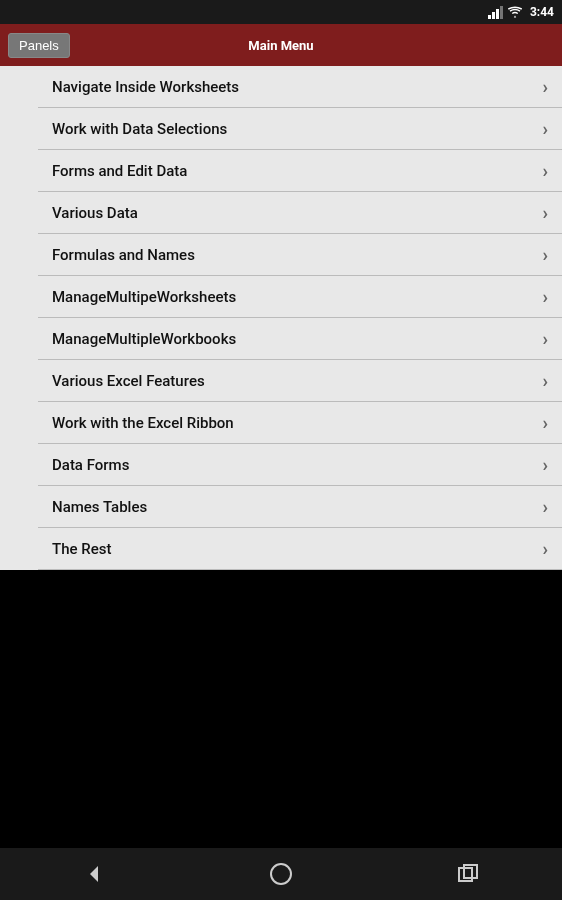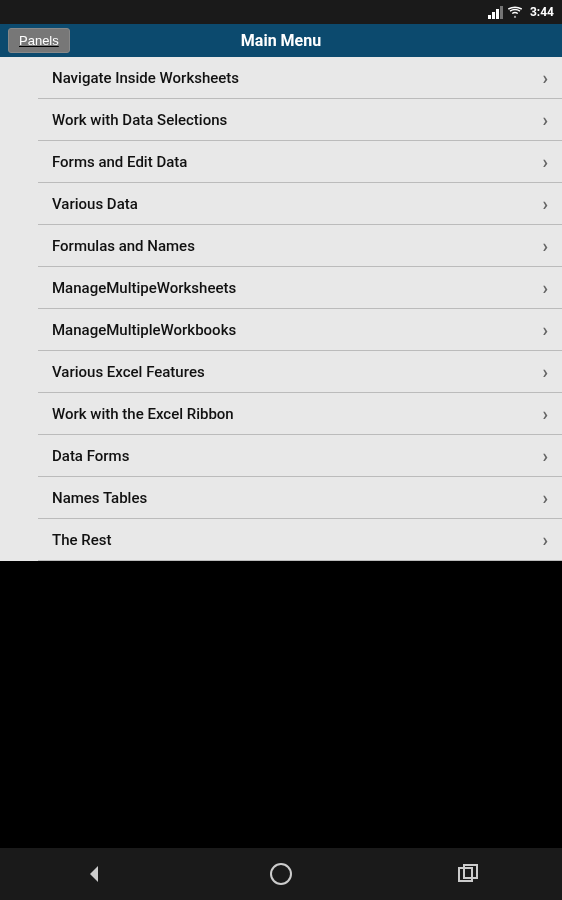--- a/index.html
+++ b/index.html
@@ -30,45 +30,44 @@
     .status-bar-right {
       display: flex;
       align-items: center;
       gap: 4px;
       color: #fff;
       font-size: 11px;
     }
 
     
     .top-bar {
-      height: 33px;
-      background: #0c4a6e;
+      height: 42px;
+      background: #7f1d1d;
       display: flex;
       align-items: center;
       position: relative;
-      text-decoration: underline;
     }
 
     .panels-button {
       background: #777;
       border: 1px solid #888;
       border-radius: 3px;
       color: #fff;
       font-size: 13px;
       padding: 4px 10px;
       margin-left: 8px;
       cursor: pointer;
     }
 
     .top-bar-title {
       position: absolute;
       left: 50%;
       transform: translateX(-50%);
       color: #fff;
-      font-size: 16px;
+      font-size: 13px;
       font-weight: bold;
       white-space: nowrap;
     }
 
     
     .menu-list {
       list-style: none;
       background: #e8e8e8;
     }
 

